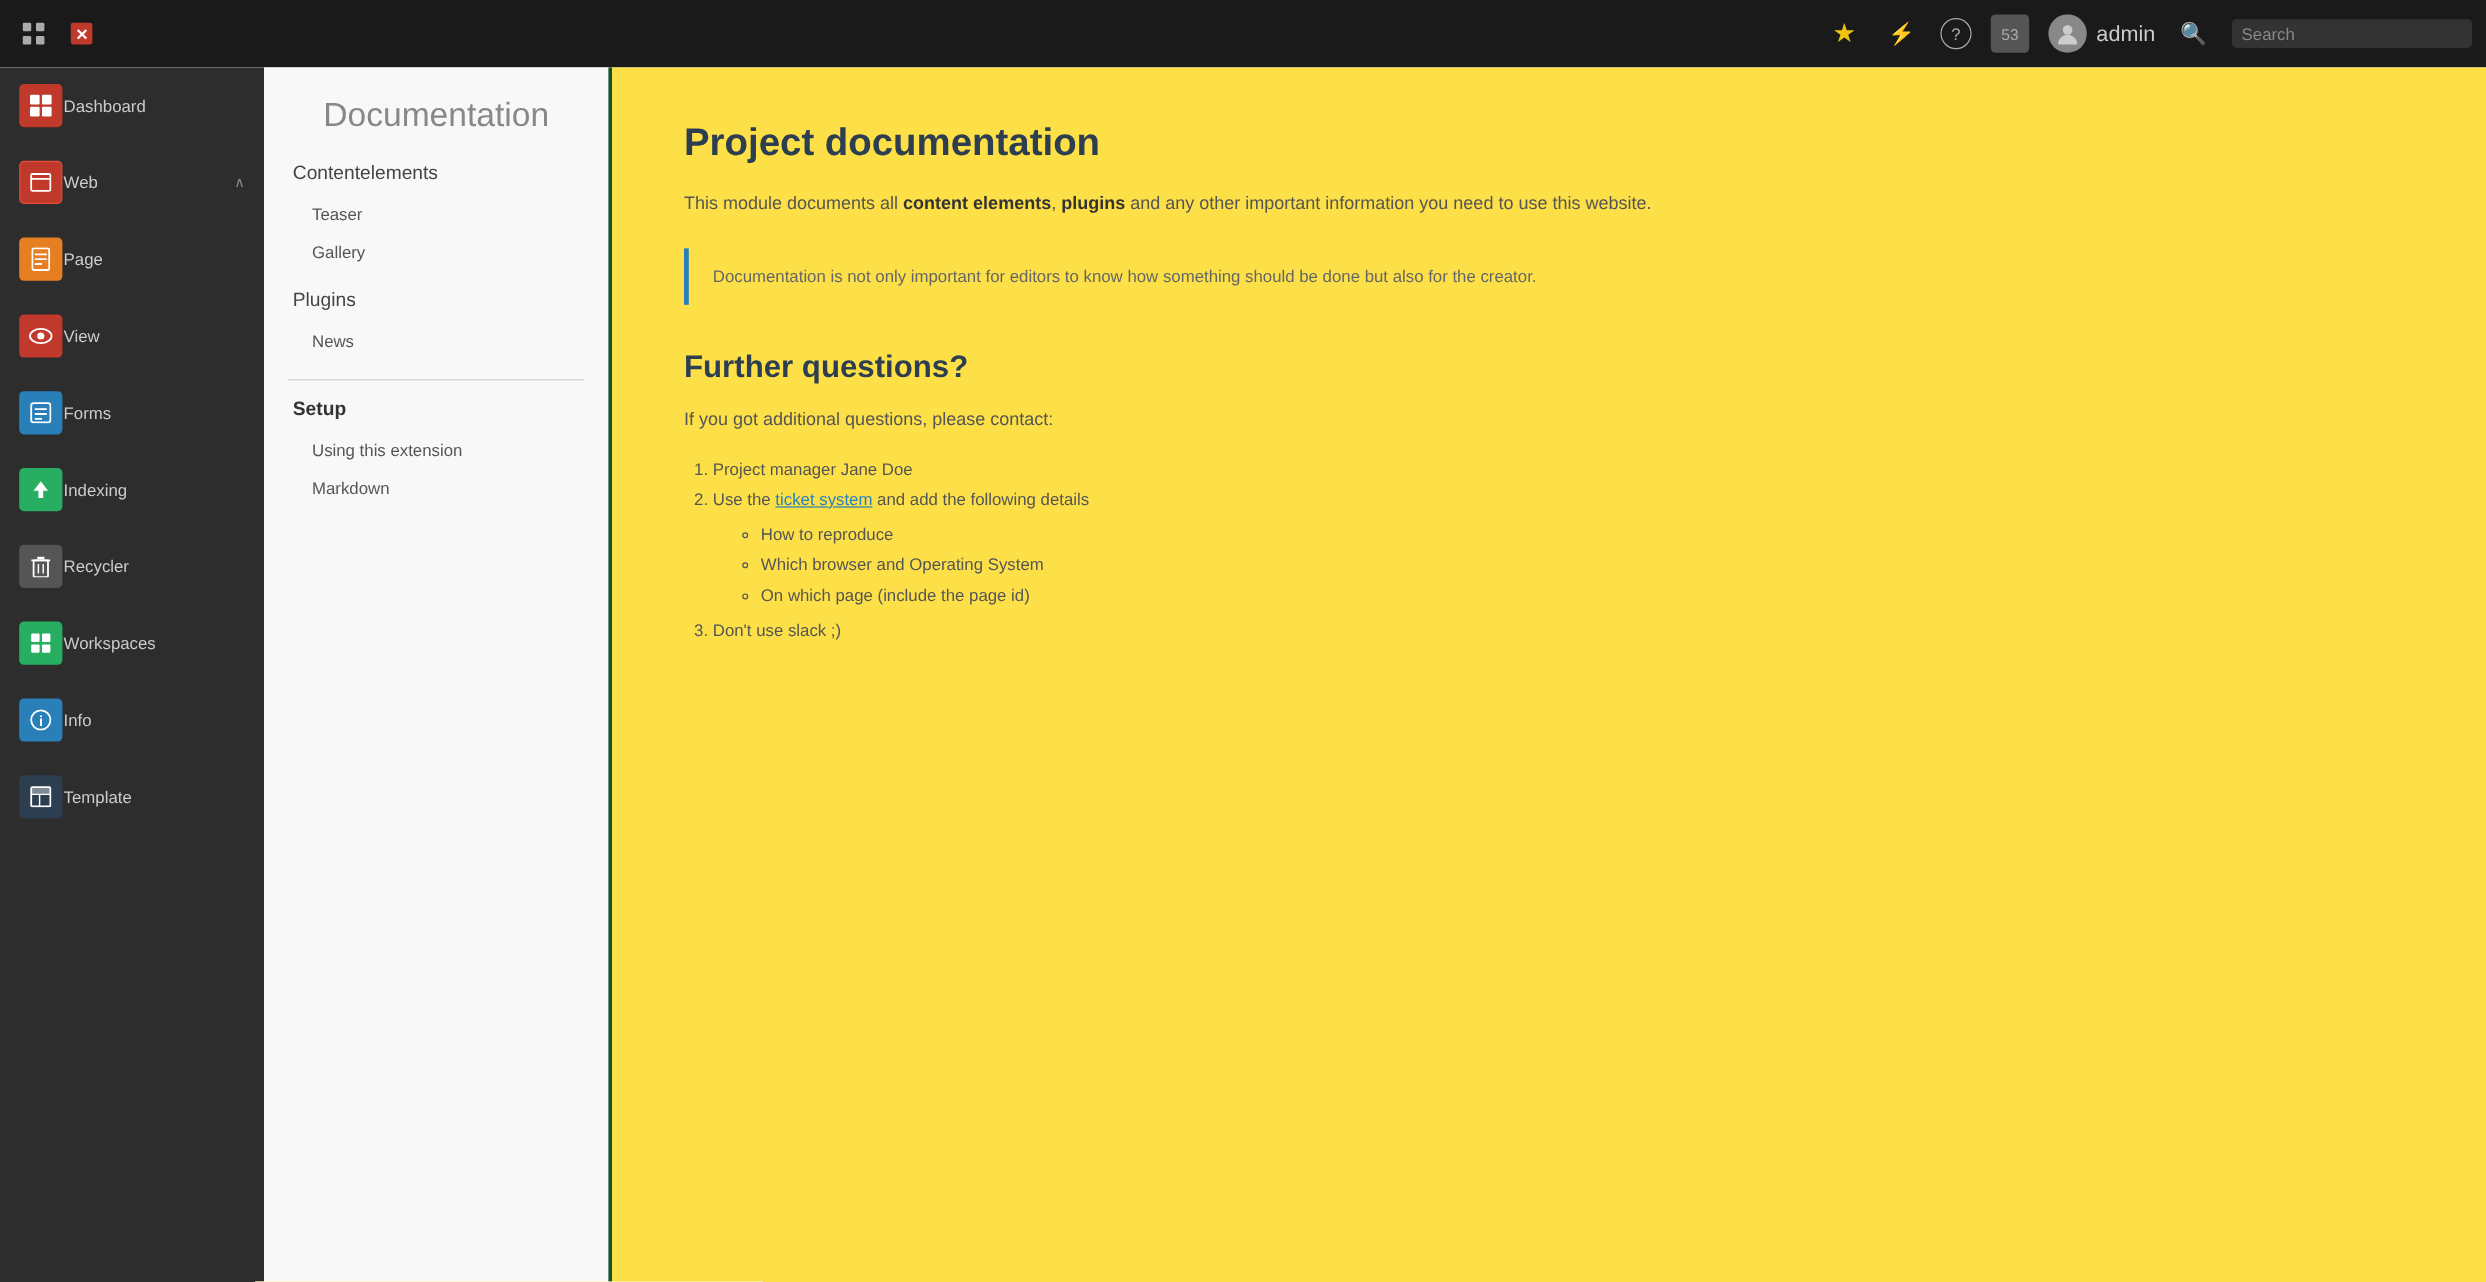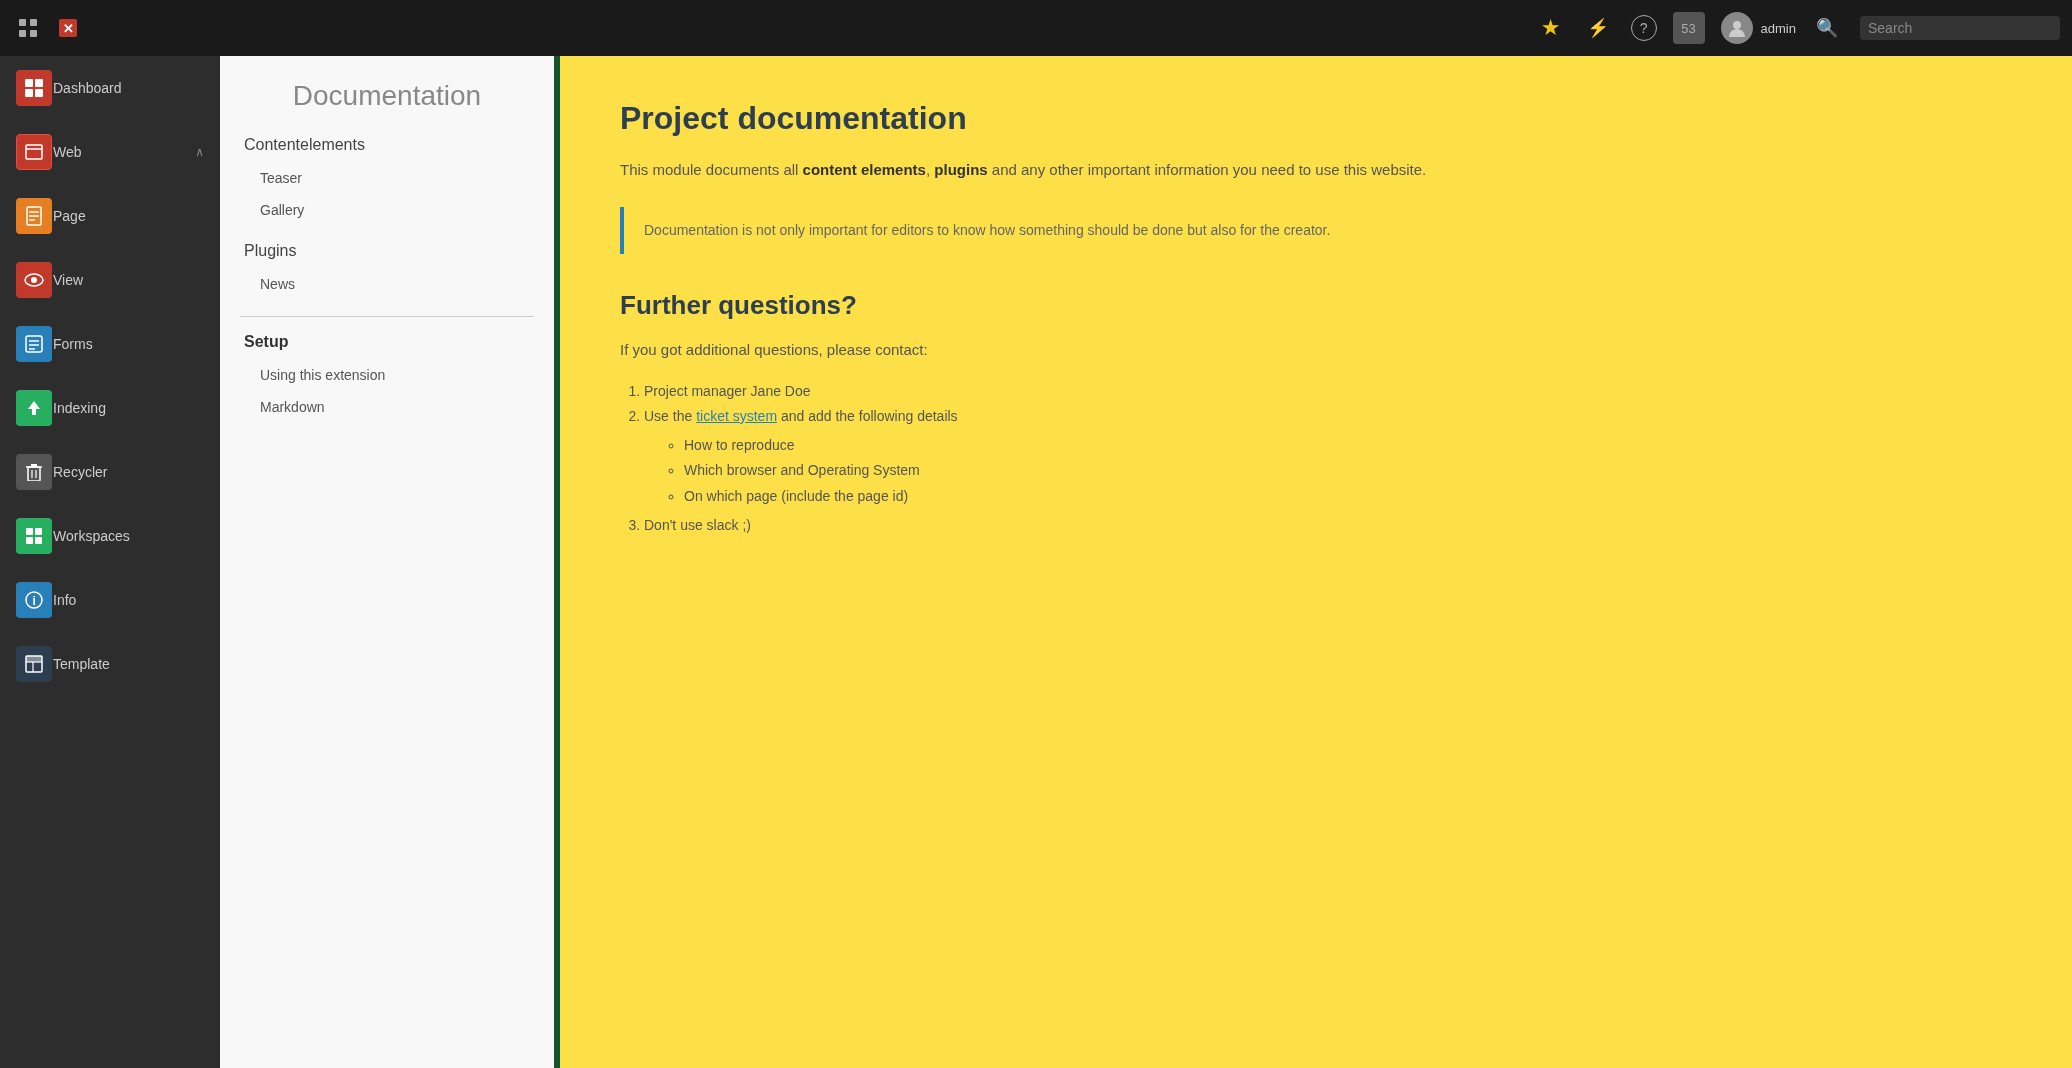--- a/index.html
+++ b/index.html
@@ -11,21 +11,21 @@
       padding: 0 12px; gap: 8px; flex-shrink: 0; z-index: 100;
     }
     .topbar-left { display: flex; align-items: center; gap: 8px; }
     .grid-icon { width: 32px; height: 32px; display: flex; align-items: center; justify-content: center; cursor: pointer; }
     .grid-icon svg { fill: #aaa; }
     .close-icon { width: 32px; height: 32px; display: flex; align-items: center; justify-content: center; }
     .topbar-spacer { flex: 1; }
     .topbar-actions { display: flex; align-items: center; gap: 16px; }
     .topbar-icon { width: 32px; height: 32px; display: flex; align-items: center; justify-content: center; cursor: pointer; color: #ccc; font-size: 18px; }
     .notification-badge { position: relative; display: inline-flex; border-radius: 12px; }
-    .admin-section { display: flex; align-items: center; gap: 8px; color: #ccc; font-size: 13px; cursor: pointer; text-align: center; }
+    .admin-section { display: flex; align-items: center; gap: 8px; color: #ccc; font-size: 18px; cursor: pointer; text-align: center; }
     .avatar { width: 32px; height: 32px; border-radius: 50%; background: #888; display: flex; align-items: center; justify-content: center; }
     .search-bar { display: flex; align-items: center; background: #333; border-radius: 4px; padding: 4px 8px; gap: 8px; min-width: 200px; }
     .search-bar input { background: transparent; border: none; outline: none; color: #ccc; font-size: 14px; width: 160px; }
     .search-bar input::placeholder { color: #888; }
 
     
     .main-layout { display: flex; flex: 1; overflow: hidden; }
 
     
     .sidebar { width: 220px; background: #2d2d2d; flex-shrink: 0; overflow-y: auto; display: flex; flex-direction: column; }
@@ -39,21 +39,21 @@
     .icon-forms { background: #2980b9; }
     .icon-indexing { background: #27ae60; }
     .icon-recycler { background: #555; }
     .icon-workspaces { background: #27ae60; }
     .icon-info { background: #2980b9; }
     .icon-template { background: #2c3e50; }
     .sidebar-label { flex: 1; }
     .sidebar-arrow { color: #888; font-size: 12px; }
 
     
-    .doc-panel { width: 340px; background: #f8f8f8; border-right: 6px solid #14532d; overflow-y: auto; padding: 24px 20px; flex-shrink: 0; }
+    .doc-panel { width: 290px; background: #f8f8f8; border-right: 3px solid #14532d; overflow-y: auto; padding: 24px 20px; flex-shrink: 0; }
     .doc-title { font-size: 28px; color: #888; font-weight: 300; text-align: center; margin-bottom: 24px; }
     .doc-section-header { font-size: 16px; color: #444; font-weight: 400; margin: 16px 0 8px 0; padding-left: 4px; }
     .doc-item { padding: 8px 0 8px 20px; color: #555; font-size: 14px; cursor: pointer; }
     .doc-divider { border: none; border-top: 1px solid #ccc; margin: 16px 0; }
     .doc-setup-header { font-size: 16px; color: #333; font-weight: 600; margin: 16px 0 8px 0; padding-left: 4px; }
 
     
     .content-panel { flex: 1; overflow-y: auto; padding: 44px 60px; background: #fde047; }
     .content-h1 { font-size: 32px; color: #2c3e50; font-weight: 700; margin-bottom: 20px; }
     .content-intro { font-size: 15px; color: #555; line-height: 1.7; margin-bottom: 24px; }

